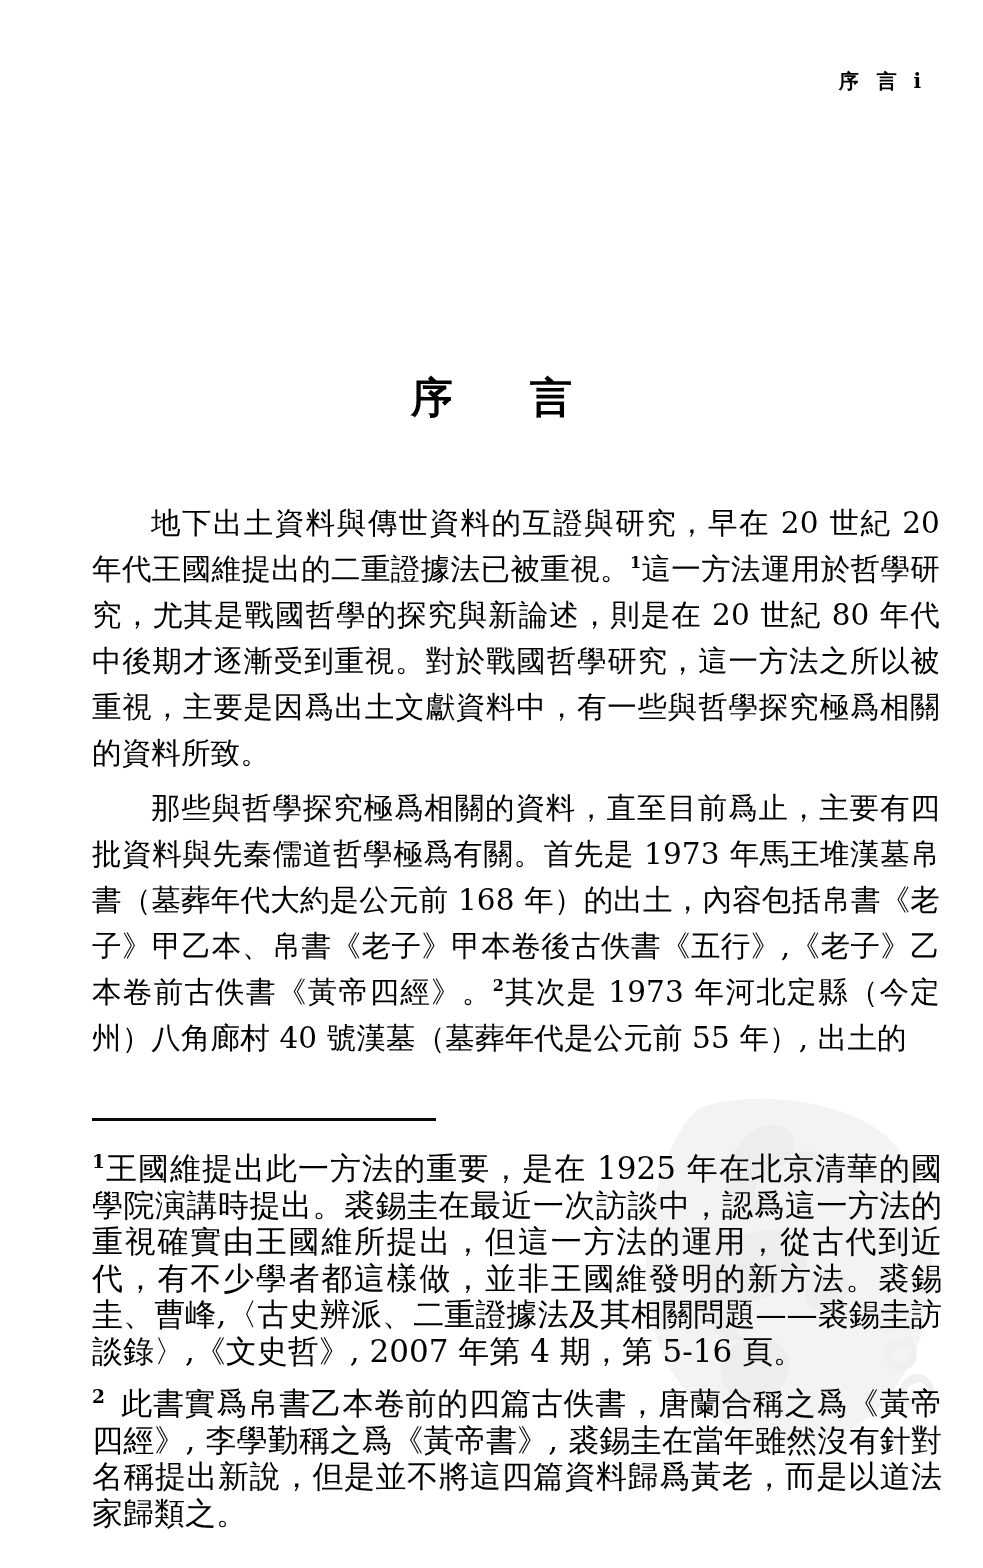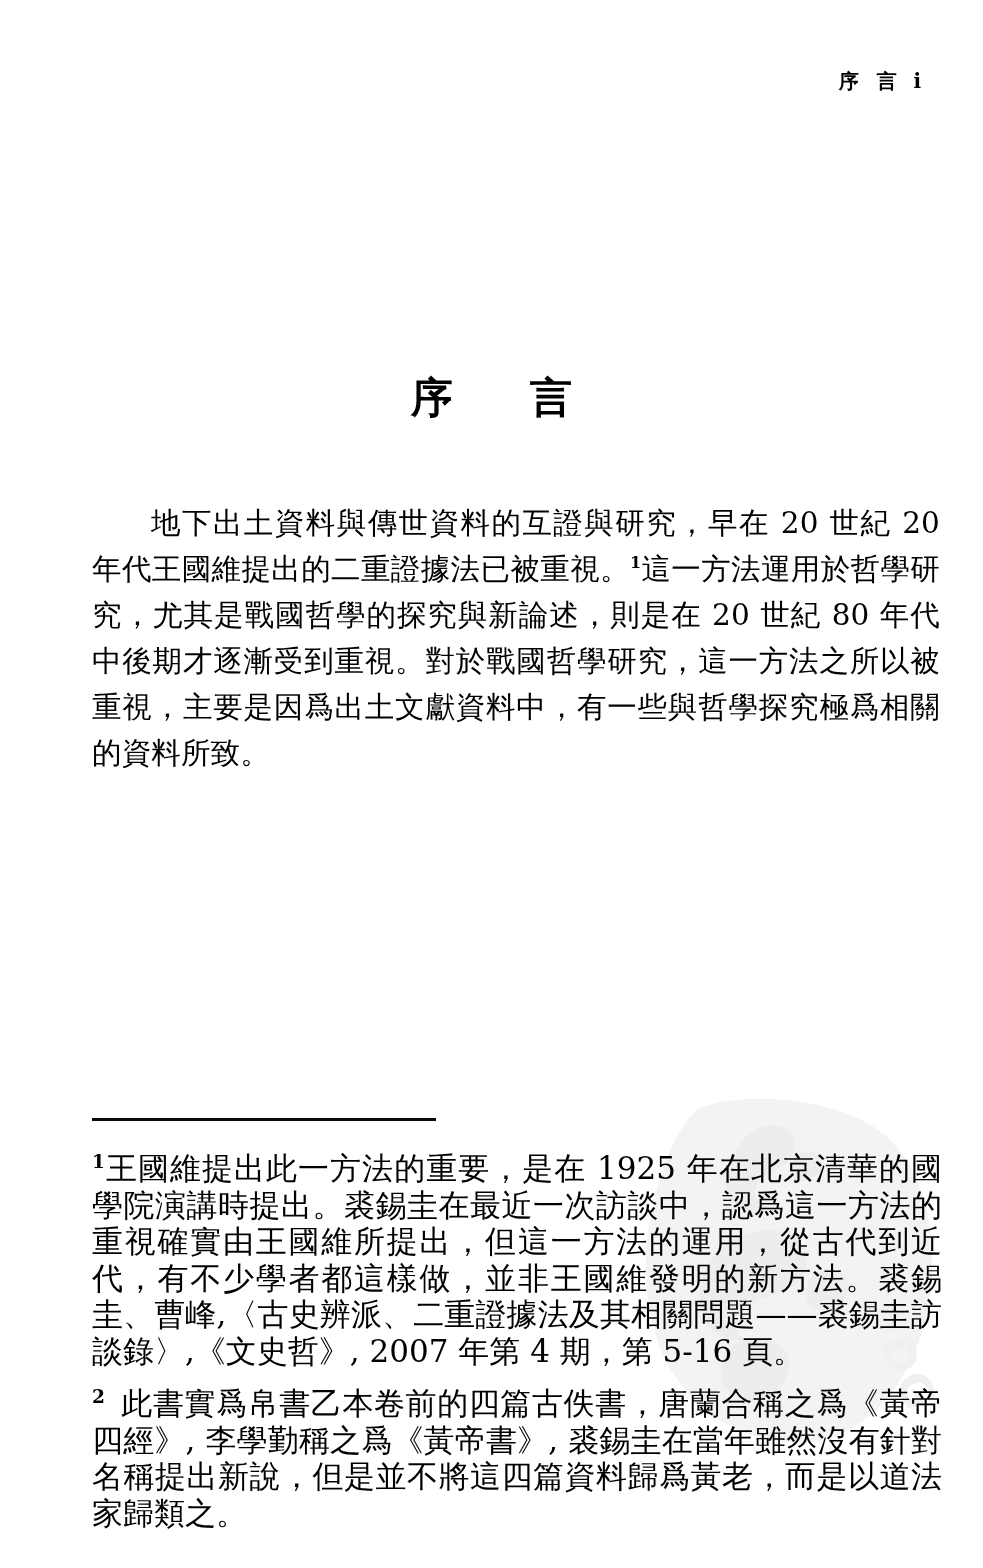--- a/index.html
+++ b/index.html
@@ -132,20 +132,21 @@
   <div class="running-head">
     <span>序 言</span><span class="folio">i</span>
   </div>
 
   <h1 class="chapter-title">序　言</h1>
 
   <div class="body-block">
 
     <p class="body-para"><span>地下出土資料與傳世資料的互證與研究，早在 20 世紀 20 年代王國維提出的二重證據法已被重視。</span><sup class="fn-ref">1</sup><span>這一方法運用於哲學研究，尤其是戰國哲學的探究與新論述，則是在 20 世紀 80 年代中後期才逐漸受到重視。對於戰國哲學研究，這一方法之所以被重視，主要是因爲出土文獻資料中，有一些與哲學探究極爲相關的資料所致。</span></p>
 
+    <p class="body-para"><span>那些與哲學探究極爲相關的資料，直至目前爲止，主要有四批資料與先秦儒道哲學極爲有關。首先是 1973 年馬王堆漢墓帛書（墓葬年代大約是公元前 168 年）的出土，內容包括帛書《老子》甲乙本、帛書《老子》甲本卷後古佚書《五行》,《老子》乙本卷前古佚書《黃帝四經》。</span><sup class="fn-ref">2</sup><span>其次是 1973 年河北定縣（今定州）八角廊村 40 號漢墓（墓葬年代是公元前 55 年）, 出土的</span></p>
 
   </div>
 
   <div class="watermark">
     <svg viewBox="0 0 330 350" width="330" height="350" xmlns="http://www.w3.org/2000/svg" aria-hidden="true">
       <g fill="#e9e9e9" stroke="none">
         <path d="M72 12 C120 -6 214 2 258 40 C300 78 312 150 300 212 C288 276 250 330 196 344 C142 356 80 330 48 282 C14 232 10 152 30 88 C40 56 54 24 72 12 Z"></path>
       </g>
       <g fill="#dcdcdc">
         <path d="M116 42 c14 -14 34 -18 46 -6 c10 10 4 26 -8 34 c-10 7 -22 10 -26 20 c-4 11 4 20 14 22 c-16 8 -36 2 -42 -14 c-6 -18 4 -42 16 -56 z"></path>

